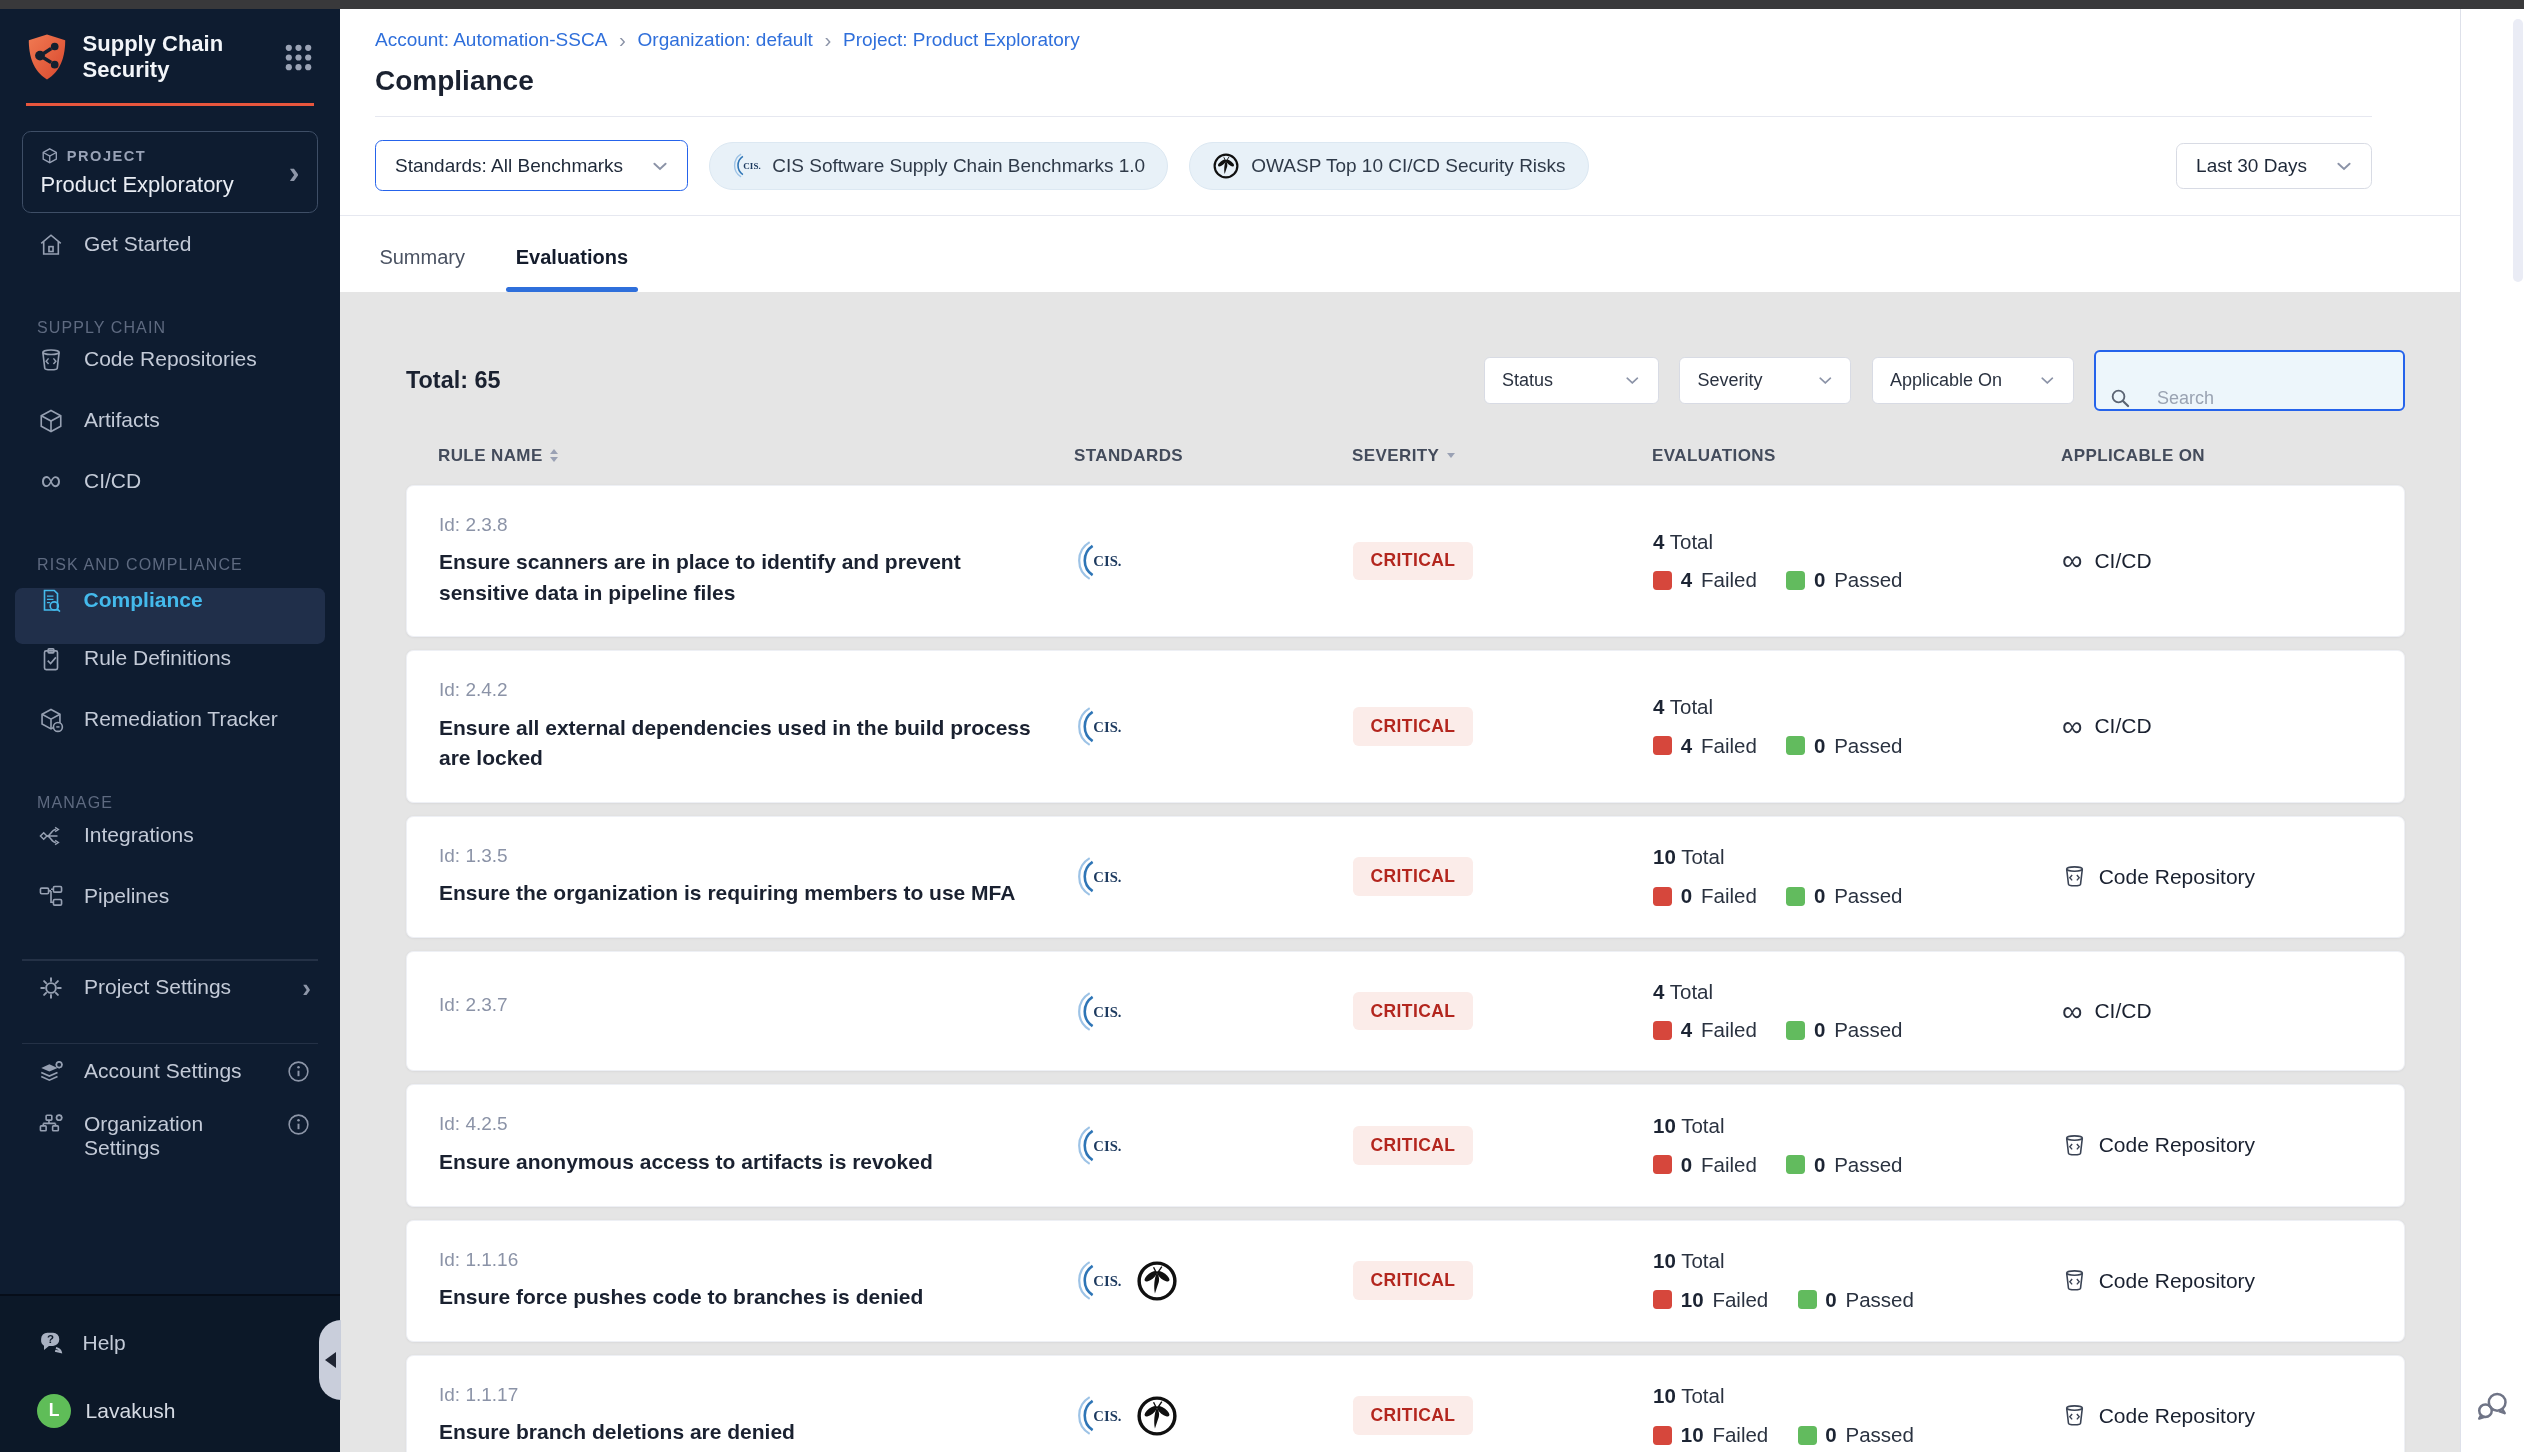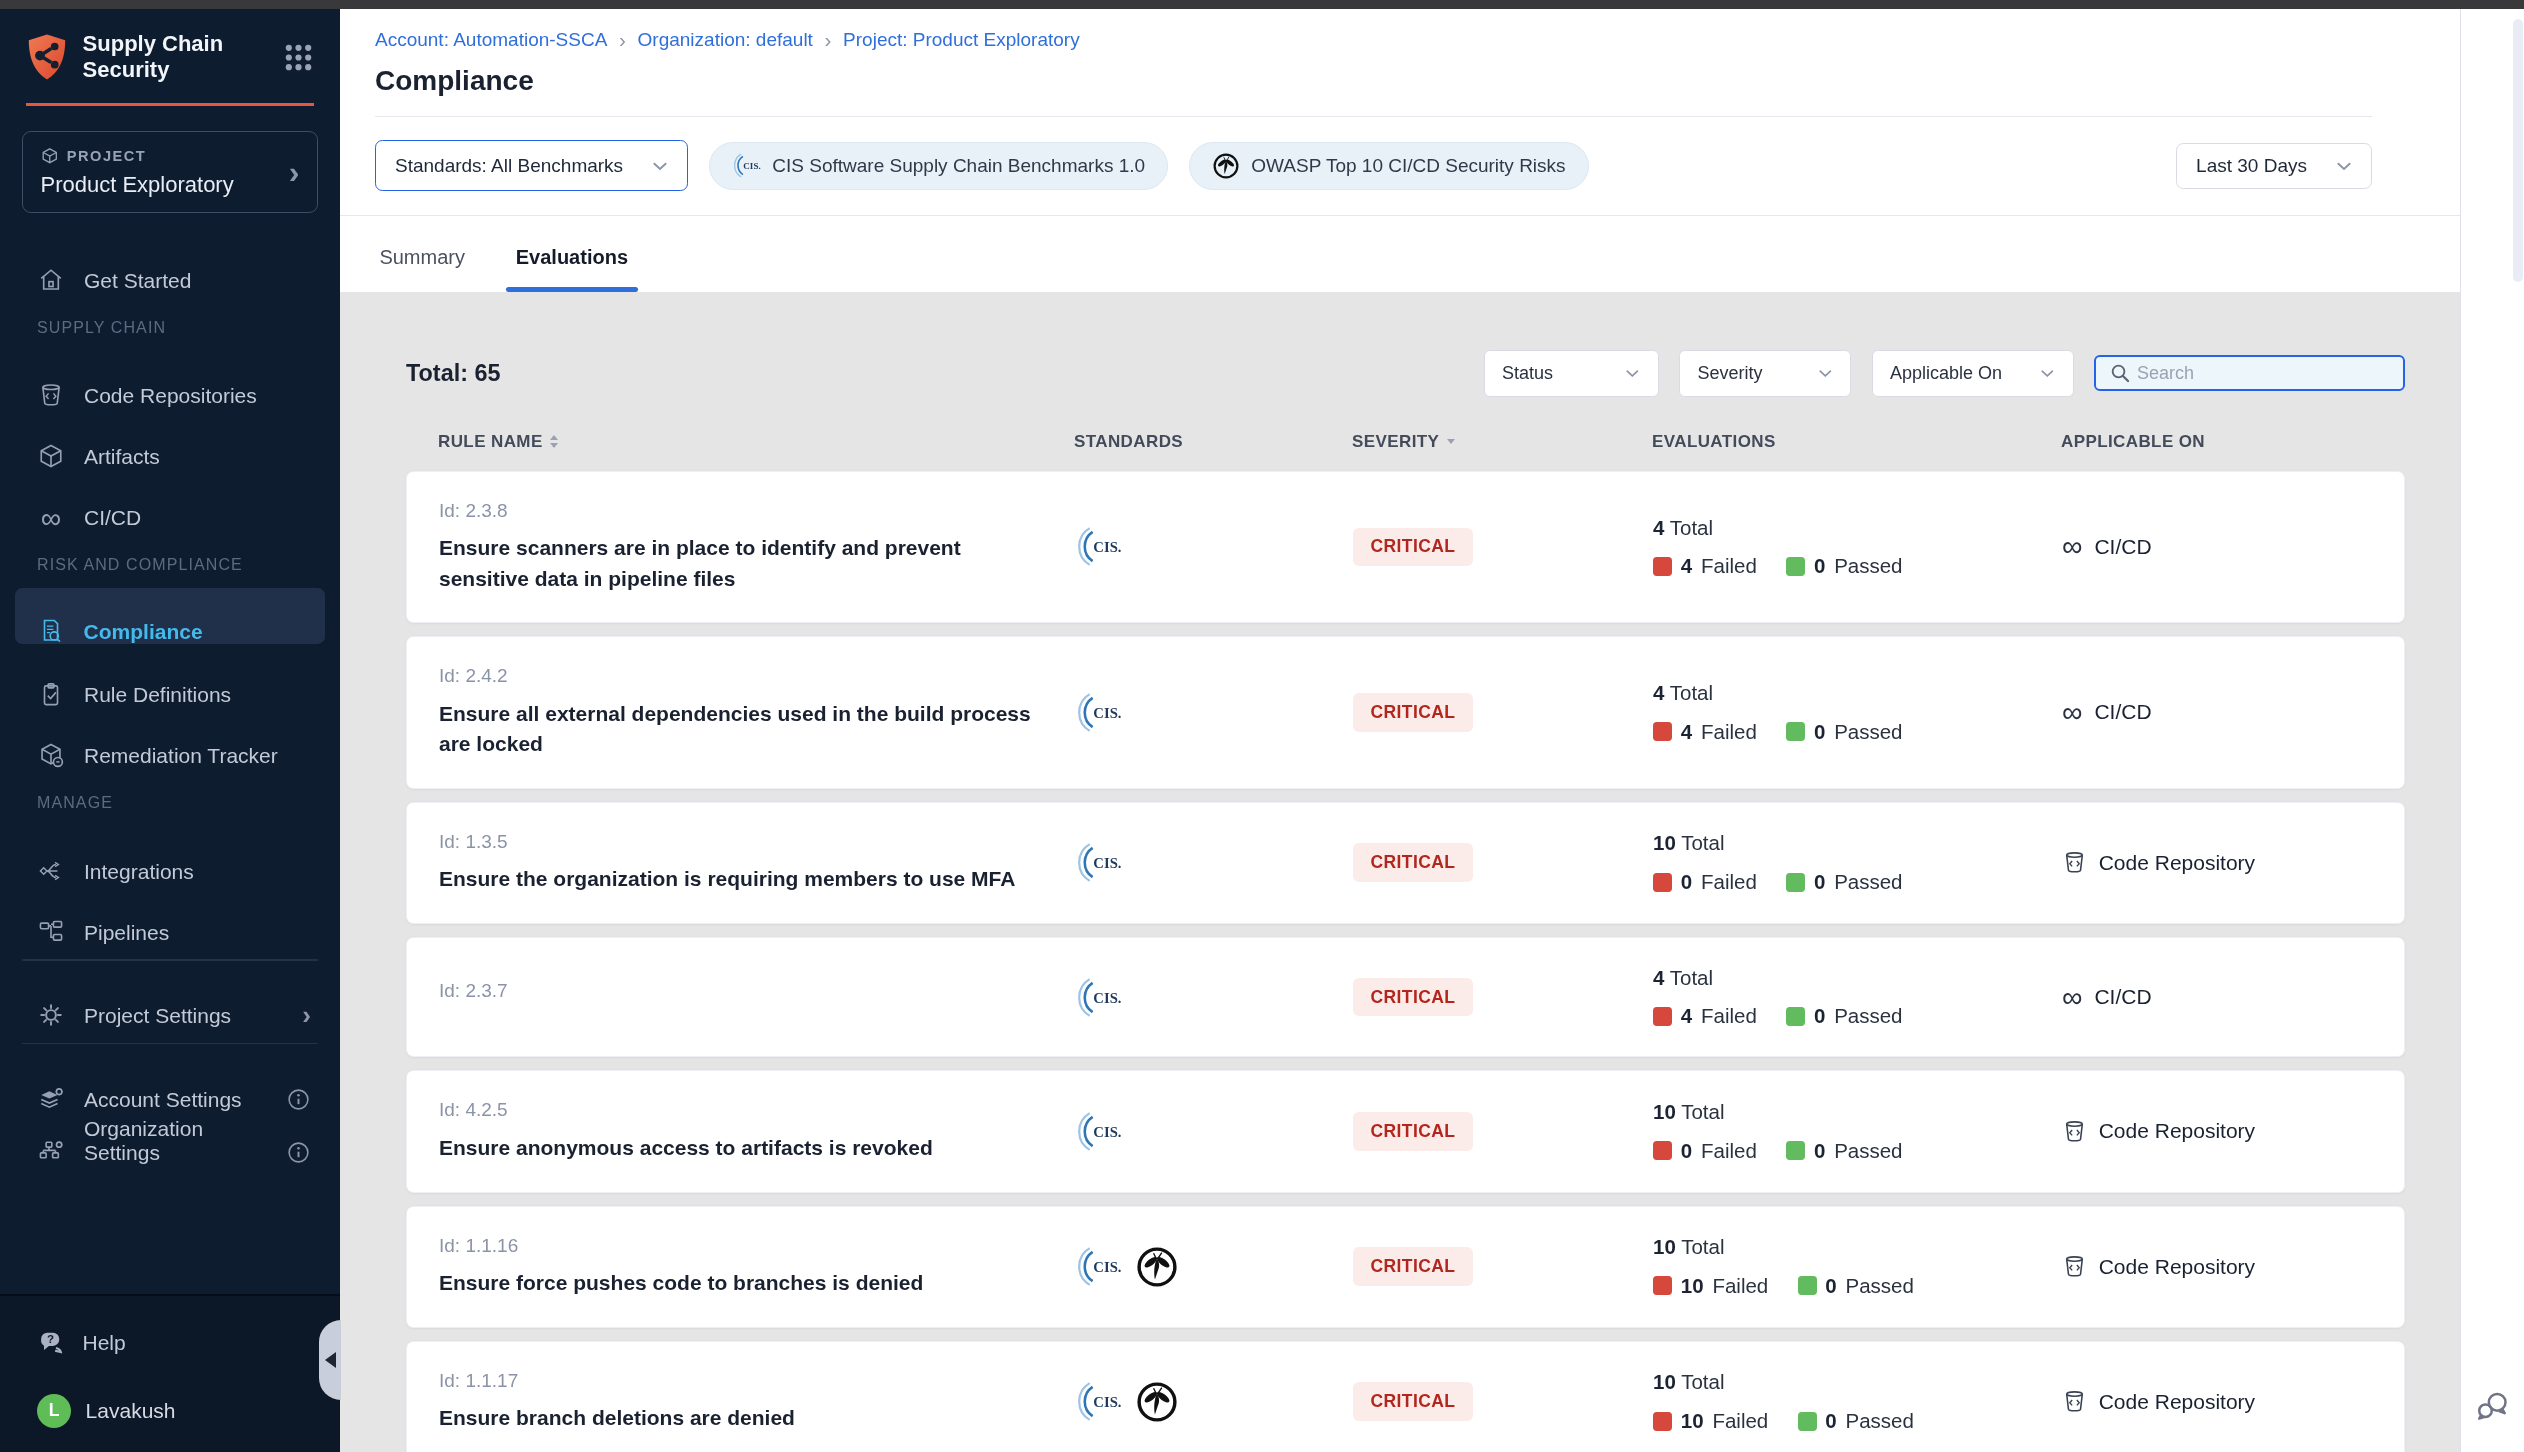--- a/index.html
+++ b/index.html
@@ -19,21 +19,21 @@
   .project-card { margin:25px 22px 0; border:1.5px solid #3E4E66; border-radius:8.8px;
                   padding:14.6px 17.5px; display:flex; align-items:center; cursor:pointer; }
   .project-info { flex:1; }
   .project-label-row { display:flex; align-items:center; gap:8.8px; color:#98A2B6; }
   .project-label { font-size:14.6px; font-weight:bold; letter-spacing:1.5px; }
   .project-name { font-size:22px; color:#E9EDF4; margin-top:7.3px; }
   .chev-right { font-size:32px; color:#8D96A8; line-height:1; font-weight:bold; }
 
   .nav { padding-top:19px; flex:1; }
   .section-label { padding:26px 0 10.2px 37px; font-size:16px; letter-spacing:1.1px; color:#5E6A80; }
-  .nav-item { display:flex; align-items:flex-end; gap:19px; padding-left:37px; height:61px;
+  .nav-item { display:flex; align-items:flex-start; gap:19px; padding-left:37px; height:61px;
               font-size:21px; color:#C3CAD7; cursor:pointer; }
   .nav-item .ico { width:28px; display:flex; justify-content:center; color:#96A0B2; flex-shrink:0; }
   .nav-item.selected { background:#202F4A; border-radius:7.3px; margin:2.9px 14.6px; height:56px;
                        padding-left:22px; color:#44BAEC; font-weight:bold; }
   .nav-item.selected .ico { color:#44BAEC; }
   .nav-item .trail { margin-left:auto; margin-right:29px; color:#8D96A8; }
   .side-div { height:1.5px; background:#243146; margin:14.6px 22px; }
   .nav-item.tight { height:53px; }
 
   .side-bottom { border-top:2.2px solid #060D19; background:#0C1828; padding:22px 0 25px; }
@@ -79,21 +79,21 @@
                                height:4.4px; background:#2F6FDB; border-radius:2.9px; }
 
   .content { flex:1; background:#e5e5e5; padding:58px 55px 0 66px; overflow:hidden; }
   .toolbar { display:flex; align-items:center; justify-content:space-between; margin-bottom:35px; }
   .total-label { font-size:23.4px; font-weight:bold; color:#1A2130; }
   .tb-right { display:flex; align-items:center; gap:20.5px; }
   .mini-select { display:flex; align-items:center; justify-content:space-between; gap:17.5px;
                  background:#fff; border:1.5px solid #D8DBE4; border-radius:5.8px; height:47px;
                  padding:0 17.5px; font-size:18px; color:#2A3240; cursor:pointer; white-space:nowrap; }
   .ms-status { width:175px; } .ms-sev { width:172px; } .ms-app { width:202px; }
-  .search-box { display:flex; align-items:center; gap:6px; width:311px; height:36px;
+  .search-box { display:flex; align-items:flex-end; gap:26px; width:311px; height:61px;
                 border:2.2px solid #2563EB; border-radius:5.8px; background:#EDF6FB; padding:0 13px; }
   .search-box input { flex:1; border:none; outline:none; background:transparent;
                       font-size:18px; color:#2A3240; font-family:"Liberation Sans",sans-serif; }
   .search-box input::placeholder { color:#9AA3B2; }
   .search-ic { color:#5A6372; display:flex; }
 
   .grid-cols { display:grid; grid-template-columns:636px 278px 300px 409px auto; align-items:center; }
   .thead { padding:0 29px 19px 32px; }
   .th { font-size:17px; font-weight:bold; color:#434B5B; letter-spacing:0.4px;
         display:flex; align-items:center; gap:7.3px; }

